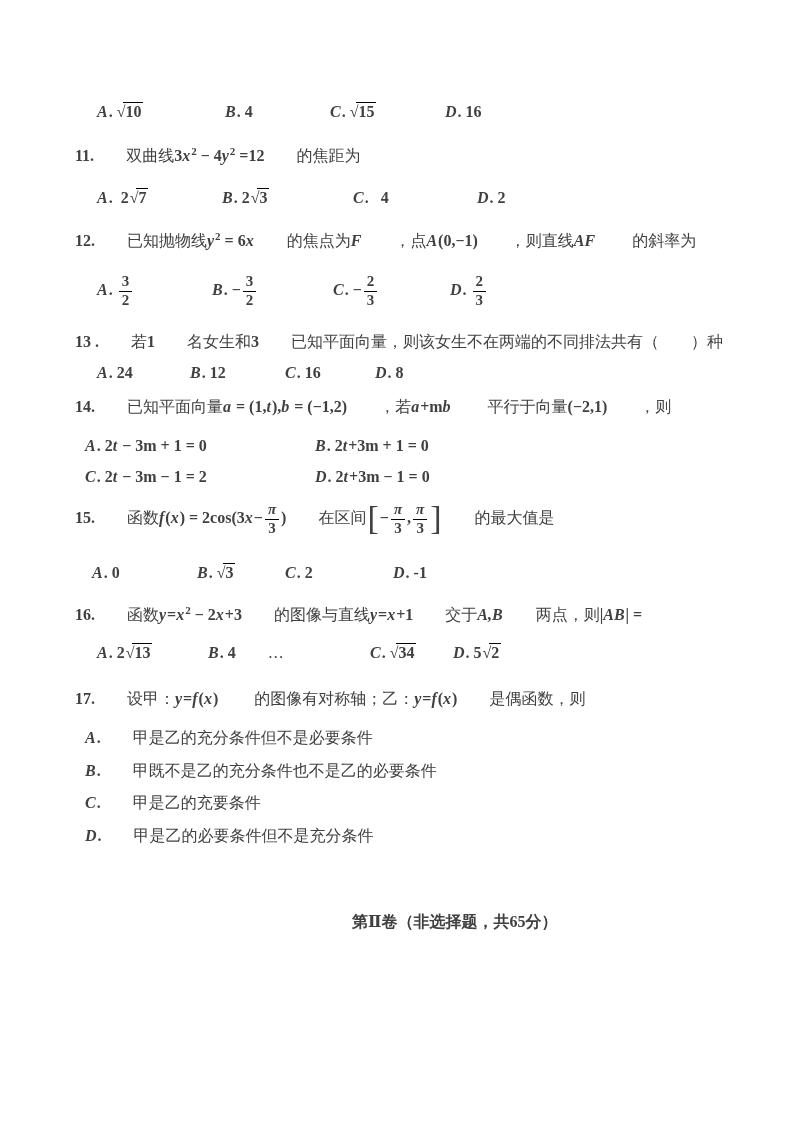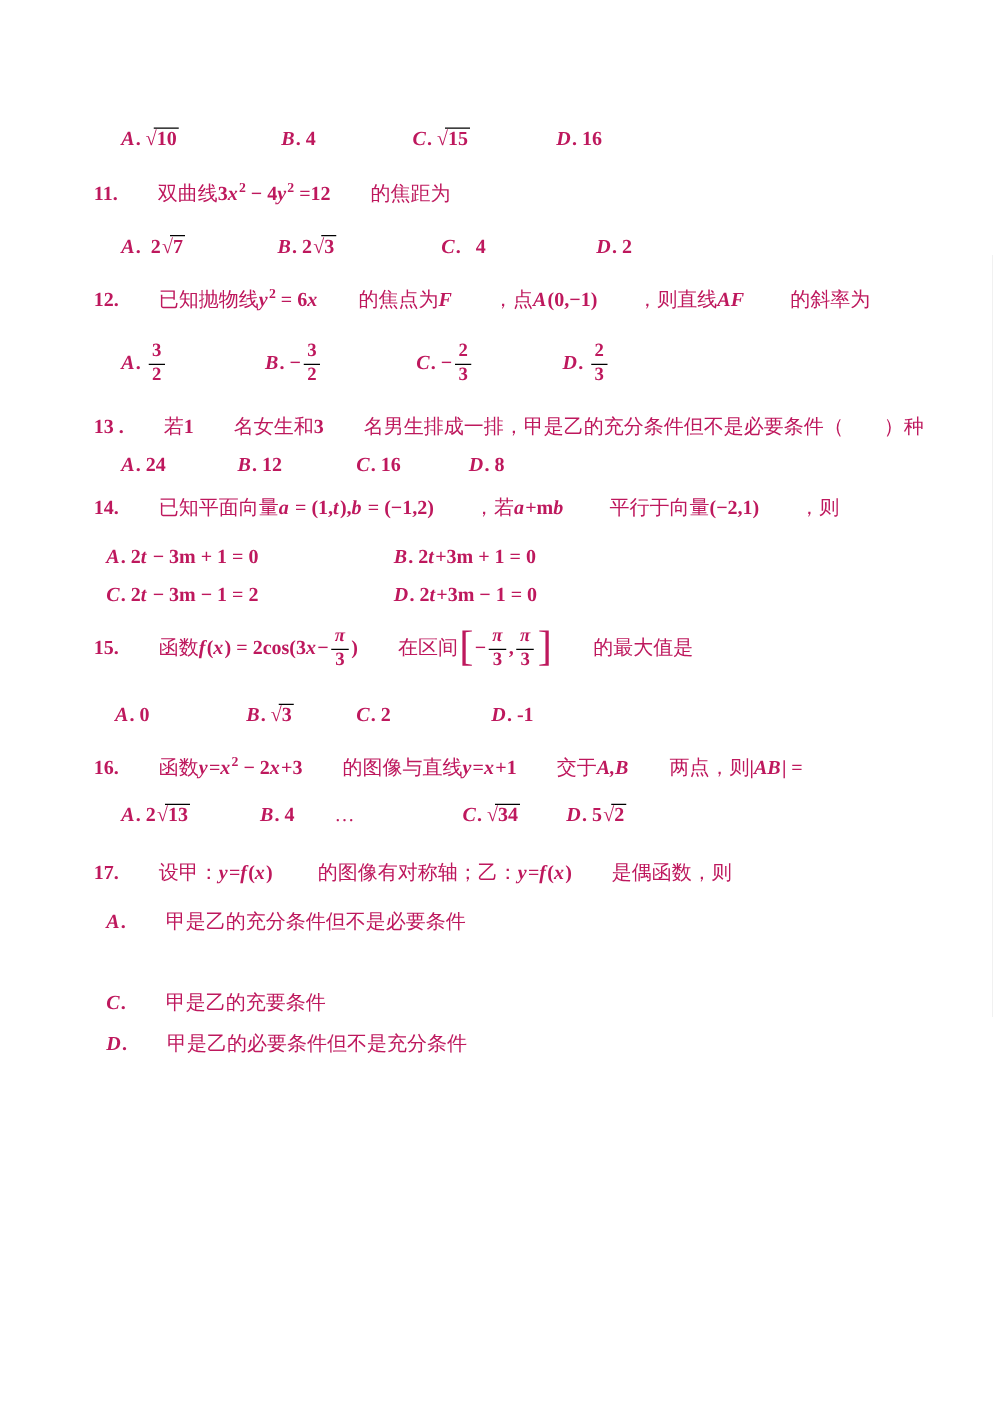--- a/index.html
+++ b/index.html
@@ -1,18 +1,18 @@
 <!DOCTYPE html>
 <html><head>
 <meta charset="utf-8">
 <style>
   html,body { margin:0; padding:0; background:#e8e8e8; }
   .page {
     position:relative; width:794px; height:1123px; margin:0 auto;
-    background:#ffffff; color:#be185d;
+    background:#ffffff; color:#404040;
     font-family:"Liberation Serif","DejaVu Serif",serif;
     font-size:16px; overflow:hidden;
   }
   .row { position:absolute; left:0; width:100%; white-space:nowrap; line-height:1.3; }
   .stem { left:auto; width:auto; }
   .opt { position:absolute; top:0; white-space:nowrap; }
   .seg-t { font-weight:normal;margin-left:32px; }
   .seg-b { font-weight:bold; }
   .seg-m { font-weight:bold; font-style:italic; padding-right:1px; }
   sup.seg-sup { font-weight:bold; font-size:11px; line-height:0; }
@@ -49,21 +49,21 @@
   </div>
 
   <div class="row stem" style="top:231px; left:75px;"><span class="seg-b">12.</span><span class="seg-t">已知抛物线</span><span class="seg-m">y</span><sup class="seg-sup">2</sup><span class="seg-b"> = 6</span><span class="seg-m">x</span><span class="seg-t">的焦点为</span><span class="seg-m">F</span><span class="seg-t">，点</span><span class="seg-m">A</span><span class="seg-b">(0,−1)</span><span class="seg-t">，则直线</span><span class="seg-m">AF</span><span class="seg-t"> 的斜率为</span></div>
   <div class="row" style="top:274px;">
     <span class="opt" style="left:97px;"><span class="seg-m">A</span><span class="seg-b">. </span><span class="frac"><span class="num">3</span><span class="den">2</span></span></span>
     <span class="opt" style="left:212px;"><span class="seg-m">B</span><span class="seg-b">. </span><span class="neg">−</span><span class="frac"><span class="num">3</span><span class="den">2</span></span></span>
     <span class="opt" style="left:333px;"><span class="seg-m">C</span><span class="seg-b">. </span><span class="neg">−</span><span class="frac"><span class="num">2</span><span class="den">3</span></span></span>
     <span class="opt" style="left:450px;"><span class="seg-m">D</span><span class="seg-b">. </span><span class="frac"><span class="num">2</span><span class="den">3</span></span></span>
   </div>
 
-  <div class="row stem" style="top:332px; left:75px;"><span class="seg-b">13 .</span><span class="seg-t">若</span><span class="seg-b">1</span><span class="seg-t">名女生和</span><span class="seg-b">3</span><span class="seg-t">名男生排成一排，甲是乙的充分条件但不是必要条件（　　）种</span></div>
+  <div class="row stem" style="top:332px; left:75px;"><span class="seg-b">13 .</span><span class="seg-t">若</span><span class="seg-b">1</span><span class="seg-t">名女生和</span><span class="seg-b">3</span><span class="seg-t">已知平面向量，则该女生不在两端的不同排法共有（　　）种</span></div>
   <div class="row" style="top:363px;">
     <span class="opt" style="left:97px;"><span class="seg-m">A</span><span class="seg-b">. 24</span></span>
     <span class="opt" style="left:190px;"><span class="seg-m">B</span><span class="seg-b">. 12</span></span>
     <span class="opt" style="left:285px;"><span class="seg-m">C</span><span class="seg-b">. 16</span></span>
     <span class="opt" style="left:375px;"><span class="seg-m">D</span><span class="seg-b">. 8</span></span>
   </div>
 
   <div class="row stem" style="top:397px; left:75px;"><span class="seg-b">14.</span><span class="seg-t">已知平面向量</span><span class="seg-m">a</span><span class="seg-b"> = (1,</span><span class="seg-m">t</span><span class="seg-b">),</span><span class="seg-m">b</span><span class="seg-b"> = (−1,2)</span><span class="seg-t">，若</span><span class="seg-m">a</span><span class="seg-b">+m</span><span class="seg-m">b</span><span class="seg-t"> 平行于向量</span><span class="seg-b">(−2,1)</span><span class="seg-t">，则</span></div>
   <div class="row" style="top:436px;">
     <span class="opt" style="left:85px;"><span class="seg-m">A</span><span class="seg-b">. 2</span><span class="seg-m">t</span><span class="seg-b"> − 3m + 1 = 0</span></span>
@@ -85,17 +85,19 @@
   <div class="row stem" style="top:605px; left:75px;"><span class="seg-b">16.</span><span class="seg-t">函数</span><span class="seg-m">y</span><span class="seg-b">=</span><span class="seg-m">x</span><sup class="seg-sup">2</sup><span class="seg-b"> − 2</span><span class="seg-m">x</span><span class="seg-b">+3</span><span class="seg-t">的图像与直线</span><span class="seg-m">y</span><span class="seg-b">=</span><span class="seg-m">x</span><span class="seg-b">+1</span><span class="seg-t">交于</span><span class="seg-m">A,B</span><span class="seg-t">两点，则</span><span class="seg-b">|</span><span class="seg-m">AB</span><span class="seg-b">| =</span></div>
   <div class="row" style="top:643px;">
     <span class="opt" style="left:97px;"><span class="seg-m">A</span><span class="seg-b">. </span><span class="sqrt"><span class="coef">2</span><span class="rad">√</span><span class="bar">13</span></span></span>
     <span class="opt" style="left:208px;"><span class="seg-m">B</span><span class="seg-b">. 4</span><span class="seg-t">…</span></span>
     <span class="opt" style="left:330px;margin-left:40px;"><span class="seg-m">C</span><span class="seg-b">. </span><span class="sqrt"><span class="rad">√</span><span class="bar">34</span></span></span>
     <span class="opt" style="left:453px;"><span class="seg-m">D</span><span class="seg-b">. </span><span class="sqrt"><span class="coef">5</span><span class="rad">√</span><span class="bar">2</span></span></span>
   </div>
 
   <div class="row stem" style="top:689px; left:75px;"><span class="seg-b">17.</span><span class="seg-t">设甲：</span><span class="seg-m">y</span><span class="seg-b">=</span><span class="seg-m">f</span><span class="seg-b">(</span><span class="seg-m">x</span><span class="seg-b">)</span><span class="seg-t"> 的图像有对称轴；乙：</span><span class="seg-m">y</span><span class="seg-b">=</span><span class="seg-m">f</span><span class="seg-b">(</span><span class="seg-m">x</span><span class="seg-b">)</span><span class="seg-t">是偶函数，则</span></div>
   <div class="row stem" style="top:728px; left:85px;"><span class="seg-m">A</span><span class="seg-b">.</span><span class="seg-t">甲是乙的充分条件但不是必要条件</span></div>
+  <div class="row stem" style="top:761px; left:85px;"><span class="seg-m">B</span><span class="seg-b">.</span><span class="seg-t">甲既不是乙的充分条件也不是乙的必要条件</span></div>
   <div class="row stem" style="top:793px; left:85px;text-align:center;"><span class="seg-m">C</span><span class="seg-b">.</span><span class="seg-t">甲是乙的充要条件</span></div>
   <div class="row stem" style="top:826px; left:85px;"><span class="seg-m">D</span><span class="seg-b">.</span><span class="seg-t">甲是乙的必要条件但不是充分条件</span></div>
 
+  <div class="hdr" style="top:912px; left:352px;">第Ⅱ卷（非选择题，共65分）</div>
 
 </div>
 
 </body></html>

